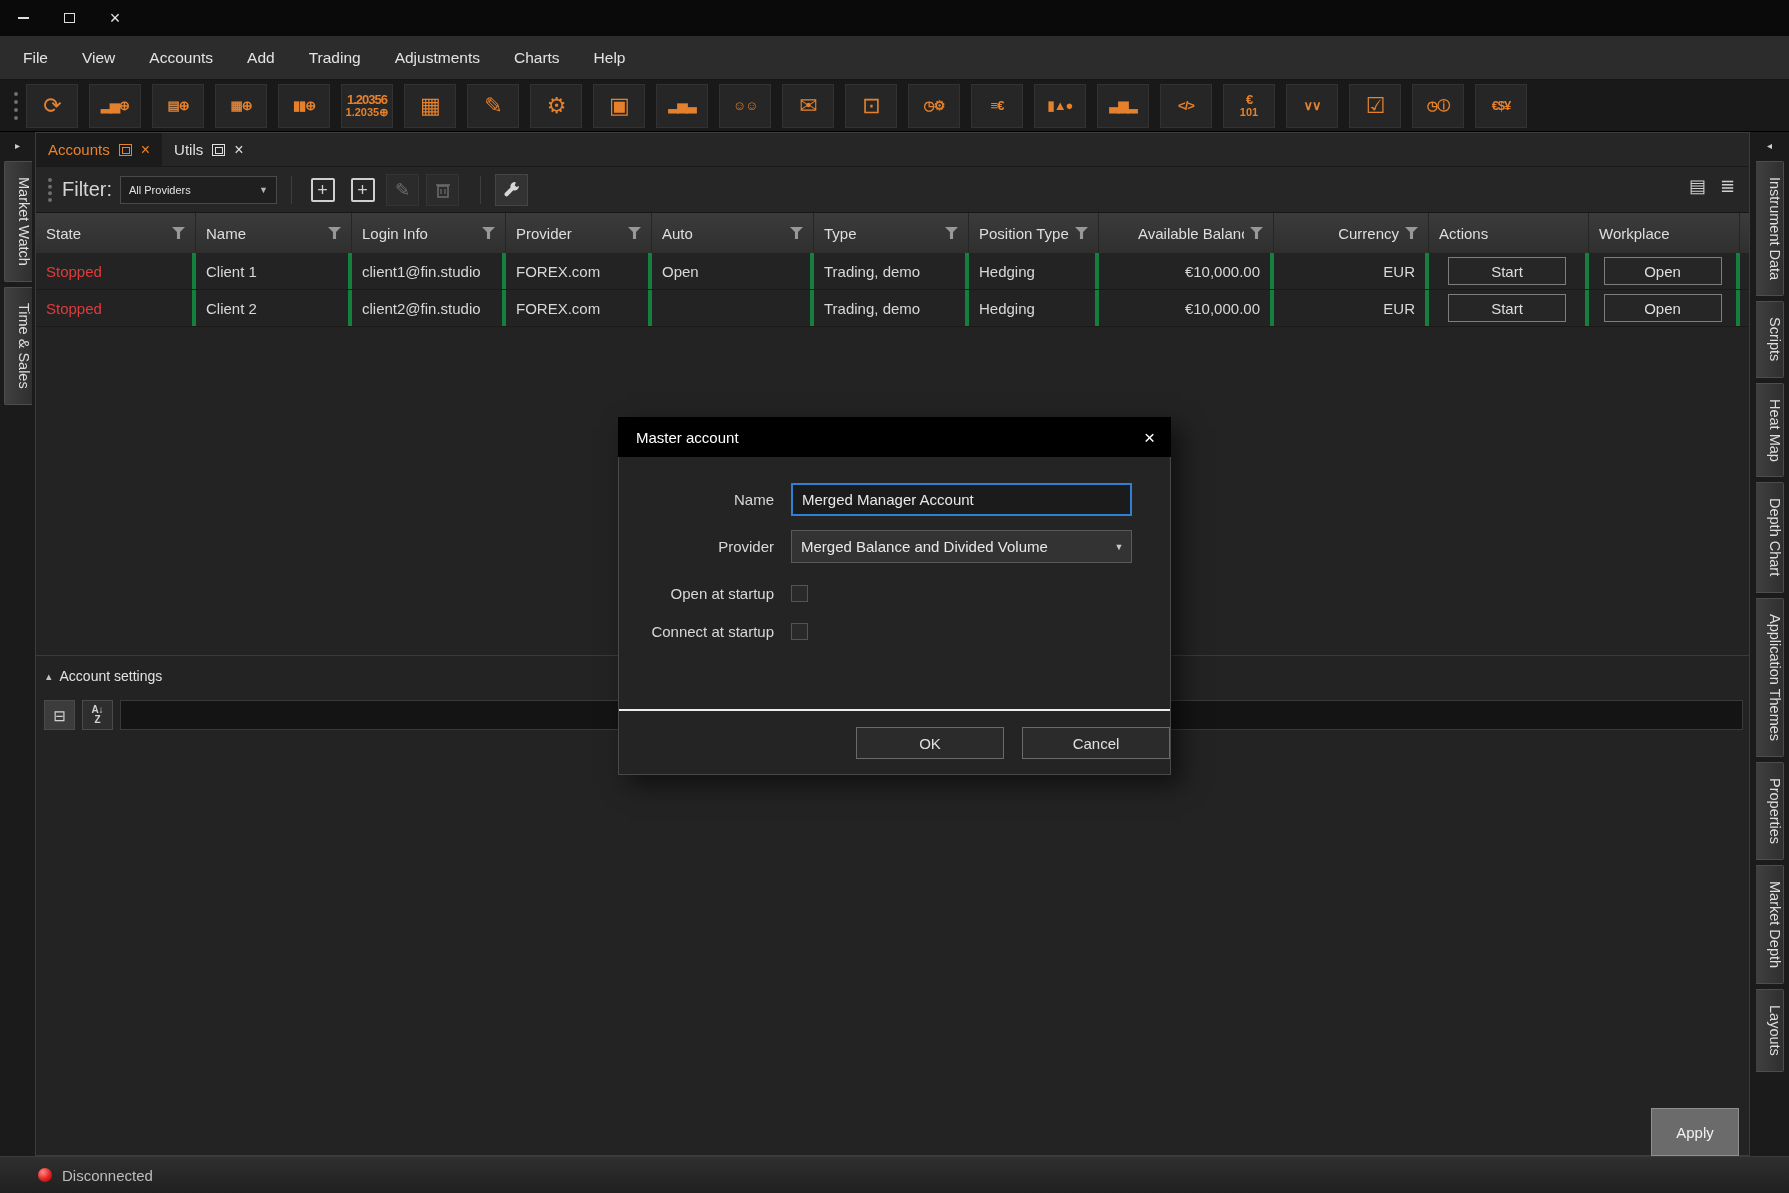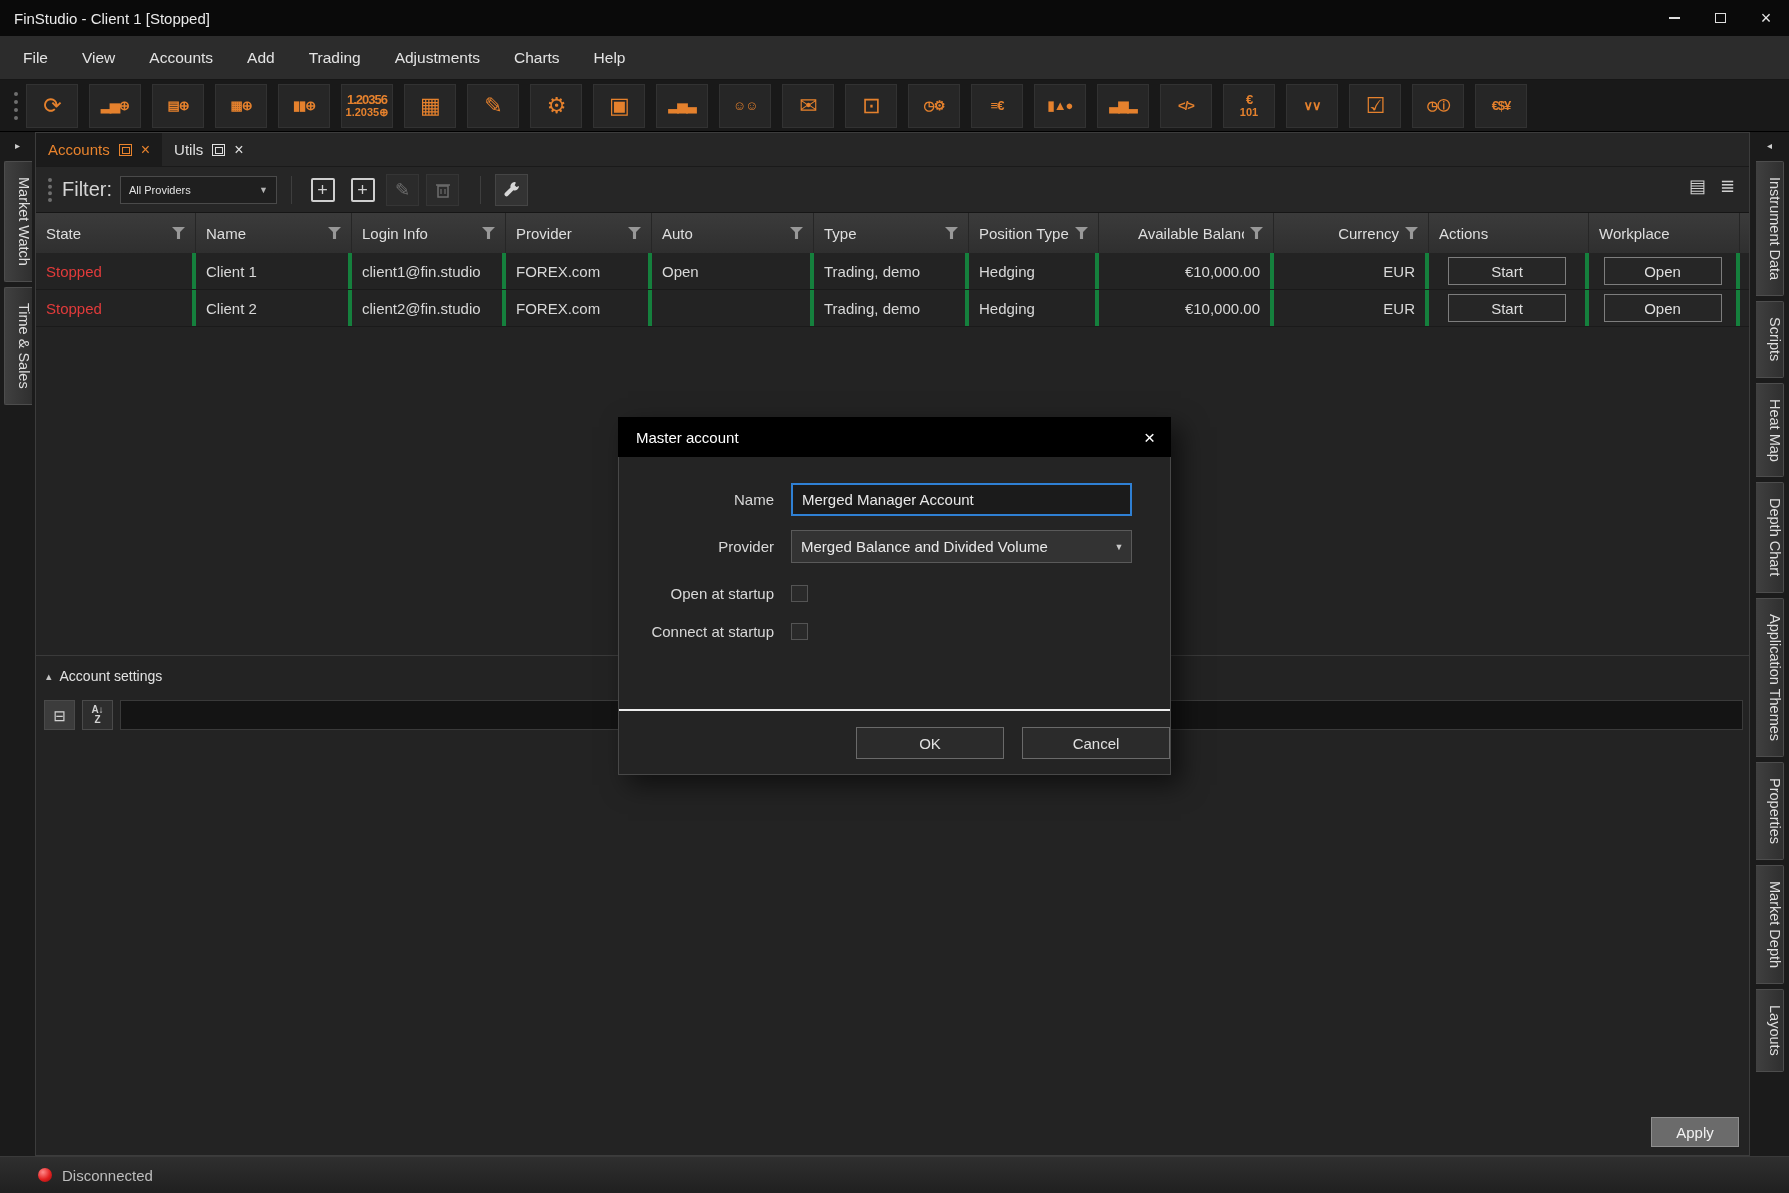--- a/index.html
+++ b/index.html
@@ -86,21 +86,21 @@
   .acct-title { font-size:14px; color:#e2e2e2; }
   .acct-tools { height:38px; display:flex; align-items:center; padding-left:8px; gap:7px; }
   .abtn { width:31px; height:30px; background:#2e2e2e; border:1px solid #4a4a4a; color:#d2d2d2;
     display:flex; flex-direction:column; align-items:center; justify-content:center; line-height:1; }
   .abtn.pressed { background:#3c3c3c; }
   .abtn .l1 { font-size:15px; }
   .abtn .s1 { font-size:10px; font-weight:bold; }
   .acct-input { flex:1; height:30px; margin-right:6px; background:#141414; border:1px solid #3a3a3a; color:#ddd; font-size:14px; padding:0 6px; }
   .acct-empty { flex:1; }
   .apply-row { height:46px; display:flex; justify-content:flex-end; align-items:center; padding-right:10px; }
-  .apply-btn { width:88px; height:30px; background:#6b6b6b; border:1px solid #8f8f8f; color:#f2f2f2; font-size:15px; font-family:inherit; }
+  .apply-btn { width:88px; height:48px; background:#6b6b6b; border:1px solid #8f8f8f; color:#f2f2f2; font-size:15px; font-family:inherit; }
 
   
   .statusbar { height:37px; background:linear-gradient(180deg,#2f2f2f,#202020); border-top:1px solid #3a3a3a;
     display:flex; align-items:center; padding-left:38px; gap:10px; }
   .status-dot { width:14px; height:14px; border-radius:50%;
     background:radial-gradient(circle at 35% 30%, #ff8a8a, #e32020 55%, #8c0f0f); }
   .status-text { font-size:15px; color:#bdbdbd; }
 
   
   .dialog { position:absolute; left:618px; top:417px; width:553px; height:358px; background:#242424;
@@ -117,21 +117,20 @@
   .dlg-select .arr { width:24px; text-align:center; font-size:9px; color:#c9c9c9; }
   .checkbox { width:17px; height:17px; background:#2a2a2a; border:1px solid #545454; }
   .dlg-sep { height:2px; background:#ededed; margin-top:69px; }
   .dlg-btnrow { display:flex; justify-content:flex-end; gap:18px; padding-right:0; margin-top:16px; }
   .dlg-btn { width:148px; height:32px; background:#2b2b2b; border:1px solid #6a6a6a; color:#e0e0e0; font-size:15px; font-family:inherit; }
 </style>
 </head>
 <body>
 
 <div class="titlebar">
-  <div class="title">FinStudio - Client 1 [Stopped]</div>
   <div class="wbtn">
       <div class="min-glyph"></div>
     </div>
   <div class="wbtn">
       <div class="max-glyph"></div>
     </div>
   <div class="wbtn">
       <span class="close-glyph">×</span>
     </div>
 </div>

